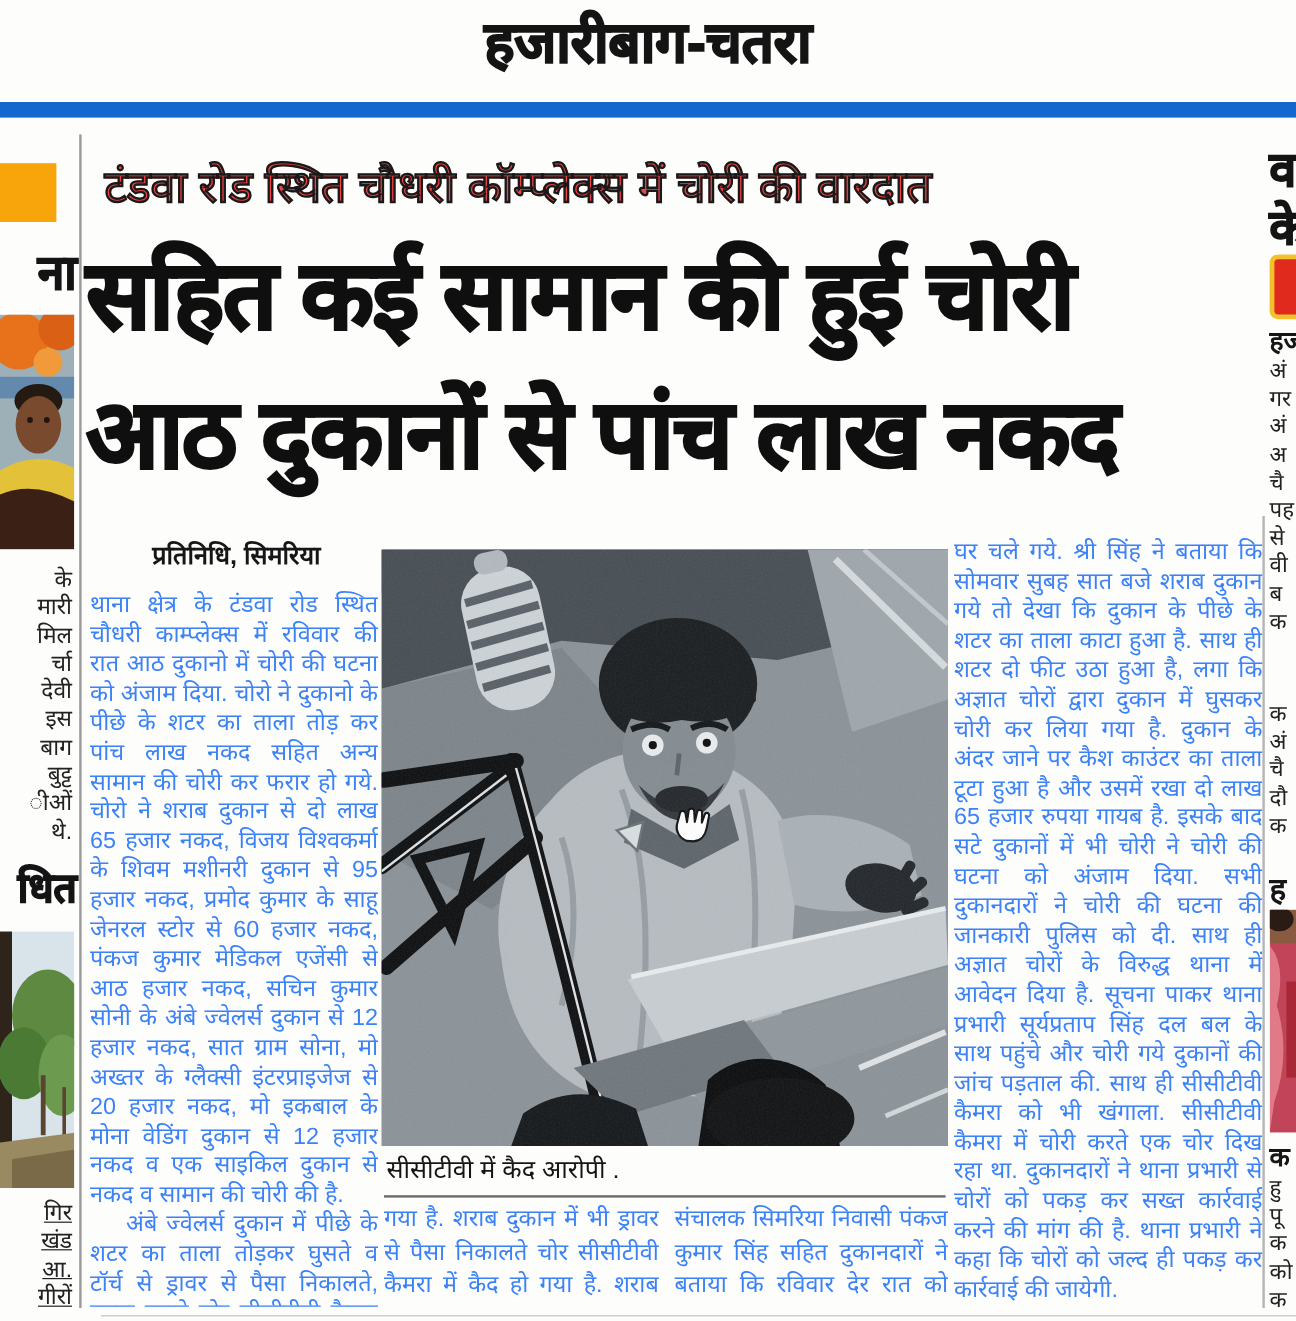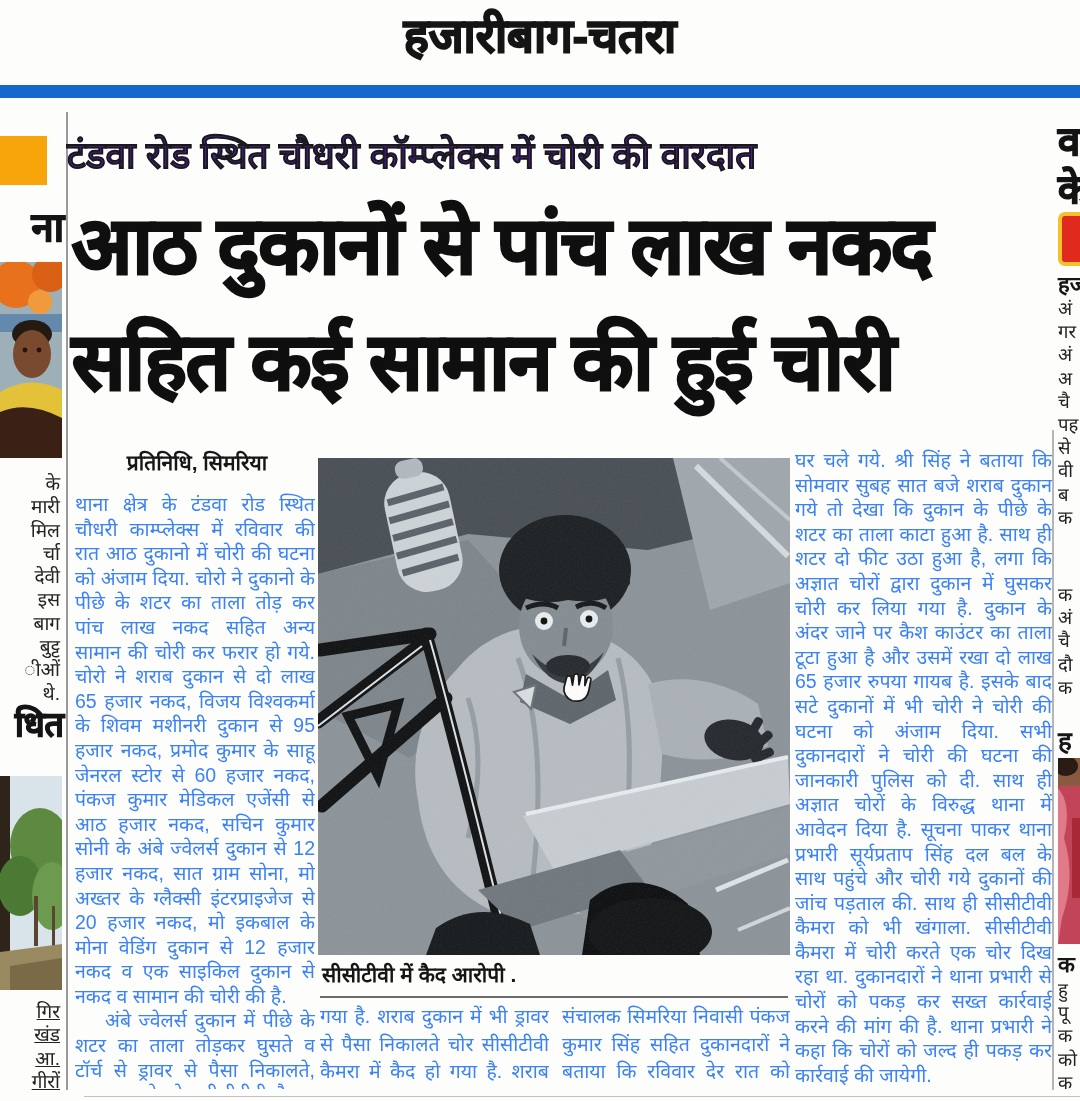--- a/index.html
+++ b/index.html
@@ -15,40 +15,40 @@
     font-size:47px; font-weight:bold; letter-spacing:0px; color:#141414;
     -webkit-text-stroke:1.6px #141414; }
   .blue-bar { left:0; top:85px; width:1080px; height:13px; background:#1468cd; }
 
   
   .vrule { width:1.5px; background:#9a9a9a; }
   .hrule { height:1.5px; background:#6b6b6b; }
   .bottom-hair { left:84px; top:1096px; width:996px; height:1px; background:#c2c2c2; }
 
   
-  .kicker { left:67px; top:128px; width:700px; font-size:37px; font-weight:bold;
-    color:#4c1d95; -webkit-text-stroke:0.8px #191919; white-space:nowrap; }
+  .kicker { left:87px; top:128px; width:700px; font-size:37px; font-weight:bold;
+    color:#ef4444; -webkit-text-stroke:0.8px #191919; white-space:nowrap; }
   .headline { left:72px; top:188px; width:975px; height:252px; color:#0f0f0f;
     font-size:79px; font-weight:bold; line-height:116px; letter-spacing:-1px;
     -webkit-text-stroke:2.4px #0f0f0f; white-space:nowrap; }
 
   .byline { left:78px; top:448px; width:238px; text-align:center; font-size:21px;
     font-weight:bold; color:#161616; }
 
   
   .bodytext { font-size:19.5px; line-height:24.6px; text-align:justify; color:#3b82f6;
     overflow:hidden; }
   .col-left  { left:75px;  top:492px;  width:240px; height:597px; }
   .col-right { left:795px; top:448px;  width:257px; height:641px; }
   .indent { text-indent:30px; }
 
   
   .photo { left:318px; top:458px; width:472px; height:497px; background:#8b9399; }
   .photo svg { display:block; width:100%; height:100%; }
-  .caption { left:322px; top:960px; width:460px; font-size:21px; font-weight:bold;
+  .caption { left:322px; top:960px; width:460px; font-size:21px; font-weight:normal;
     color:#151515; }
   .cap-rule { left:320px; top:996px; width:468px; }
   .mid-col { top:1003px; height:85px; font-size:19.5px; line-height:27.5px; }
   .mid-col-1 { left:320px; width:229px; }
   .mid-col-2 { left:562px; width:228px; }
 
   
   .orange-block { left:0; top:136px; width:47px; height:49px; background:#f7a50a; }
   .ls-big { left:6px; width:58px; font-size:40px; font-weight:bold; color:#141414;
     text-align:right; -webkit-text-stroke:1.2px #141414; }
@@ -99,21 +99,21 @@
   <div>मिल</div>
   <div>र्चा</div>
   <div>देवी</div>
   <div>इस</div>
   <div>बाग</div>
   <div>बुट्ट</div>
   <div>ीओं</div>
   <div>थे.</div>
 </div>
 
-<div class="abs ls-big" style="top:700px; font-size:34px;">धित</div>
+<div class="abs ls-big" style="top:716px; font-size:34px;">धित</div>
 
 <div class="abs ls-photo" style="top:776px; height:214px;">
   <svg viewBox="0 0 62 214" preserveAspectRatio="none">
     <rect width="62" height="214" fill="#d8e4ea"></rect>
     <rect x="0" y="0" width="10" height="214" fill="#2e241a"></rect>
     <ellipse cx="40" cy="70" rx="30" ry="38" fill="#5d8a40"></ellipse>
     <ellipse cx="20" cy="110" rx="22" ry="30" fill="#4a7a34"></ellipse>
     <ellipse cx="52" cy="120" rx="20" ry="34" fill="#6c9a4e"></ellipse>
     <rect x="34" y="120" width="4" height="50" fill="#5a4530"></rect>
     <rect x="52" y="130" width="3" height="46" fill="#5a4530"></rect>
@@ -126,22 +126,22 @@
   <div>गिर</div>
   <div>खंड</div>
   <div>आ.</div>
   <div>गीरों</div>
 </div>
 
 <div class="abs vrule rule-left"></div>
 
 <div class="abs kicker">टंडवा रोड स्थित चौधरी कॉम्प्लेक्स में चोरी की वारदात</div>
 <div class="abs headline">
+  <div>सहित कई सामान की हुई चोरी</div>
   <div>आठ दुकानों से पांच लाख नकद</div>
-  <div>सहित कई सामान की हुई चोरी</div>
 </div>
 
 <div class="abs byline">प्रतिनिधि, सिमरिया</div>
 <div class="abs bodytext col-left">
   <p>थाना क्षेत्र के टंडवा रोड स्थित चौधरी काम्प्लेक्स में रविवार की रात आठ दुकानो में चोरी की घटना को अंजाम दिया. चोरो ने दुकानो के पीछे के शटर का ताला तोड़ कर पांच लाख नकद सहित अन्य सामान की चोरी कर फरार हो गये. चोरो ने शराब दुकान से दो लाख 65 हजार नकद, विजय विश्वकर्मा के शिवम मशीनरी दुकान से 95 हजार नकद, प्रमोद कुमार के साहू जेनरल स्टोर से 60 हजार नकद, पंकज कुमार मेडिकल एजेंसी से आठ हजार नकद, सचिन कुमार सोनी के अंबे ज्वेलर्स दुकान से 12 हजार नकद, सात ग्राम सोना, मो अख्तर के ग्लैक्सी इंटरप्राइजेज से 20 हजार नकद, मो इकबाल के मोना वेडिंग दुकान से 12  हजार नकद व एक साइकिल दुकान से नकद व सामान की चोरी की है.</p>
   <p class="indent">अंबे ज्वेलर्स दुकान में पीछे के शटर का ताला तोड़कर घुसते व टॉर्च से ड्रावर से पैसा निकालते, गहना चुराते चोर सीसीटीवी कैमरा में कैद हो</p>
 </div>
 
 <div class="abs photo">
   <svg viewBox="0 0 472 497" preserveAspectRatio="none">

